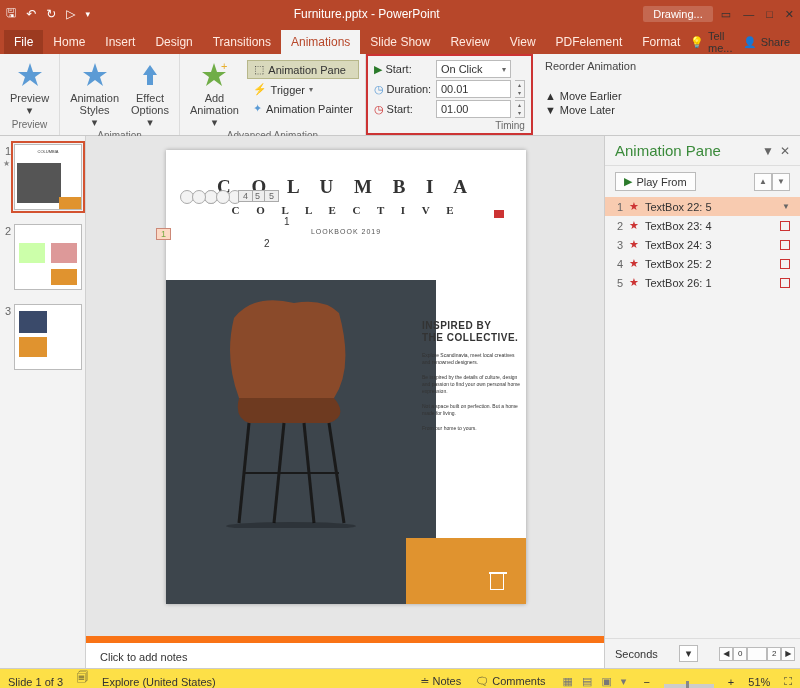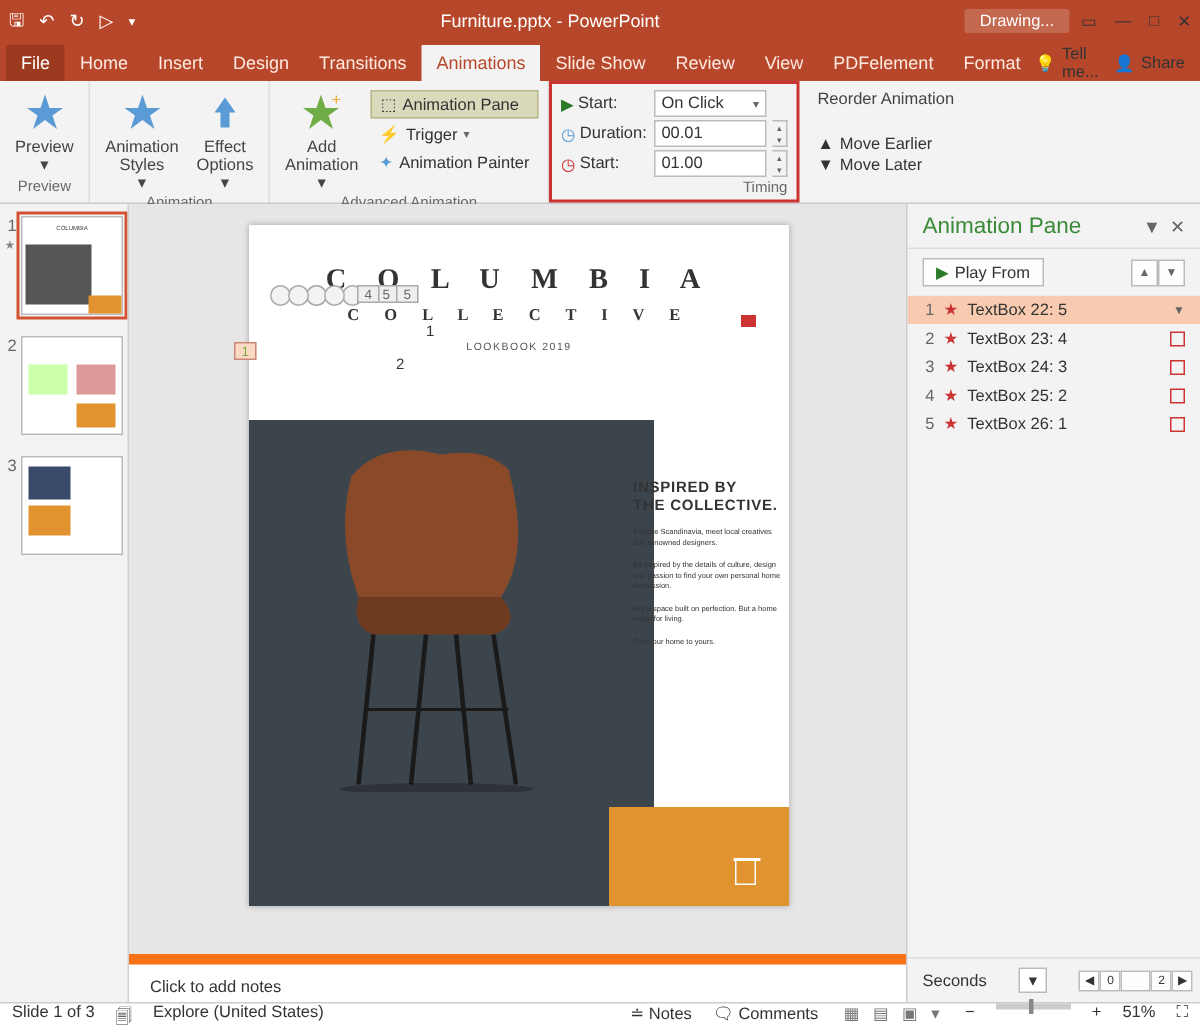--- a/index.html
+++ b/index.html
@@ -74,21 +74,21 @@
 .ap-item{display:flex;align-items:center;padding:3px 10px;gap:6px;font-size:11px;color:#444}
 .ap-item.sel{background:#f8cbb0}
 .ap-item .num{width:8px;text-align:right;color:#666}
 .ap-item .star{color:#c33;font-size:11px}
 .ap-item .bar{width:10px;height:10px;border:1.5px solid #c33;margin-left:auto}
 .ap-item.sel .dd{margin-left:auto;color:#666;font-size:8px}
 .ap-foot{padding:6px 10px;border-top:1px solid #ddd;display:flex;align-items:center;gap:21px;font-size:11px;color:#555}
 .ap-foot .dd{border:1px solid #bbb;padding:1px 6px;background:#fff}
 .ap-foot .scroll{margin-left:auto;display:flex;gap:0}
 .ap-foot .scroll div{width:14px;height:14px;border:1px solid #bbb;background:#fdfdfd;font-size:8px;display:flex;align-items:center;justify-content:center}
-.statusbar{position:absolute;left:0;right:0;bottom:0;height:20px;background:#ffffff;border-top:1px solid #ccc;display:flex;align-items:flex-start;padding:0 8px;gap:14px;font-size:11px;color:#555}
+.statusbar{position:absolute;left:0;right:0;bottom:0;height:20px;background:#fde047;border-top:1px solid #ccc;display:flex;align-items:flex-end;padding:0 8px;gap:14px;font-size:11px;color:#555}
 .statusbar .spacer{flex:1}
 .statusbar .views span{margin:0 3px;color:#777}
 svg{display:block}
 </style>
 </head>
 <body>
 
 <div class="titlebar">
   <div class="qat">
     <span>🖫</span>

